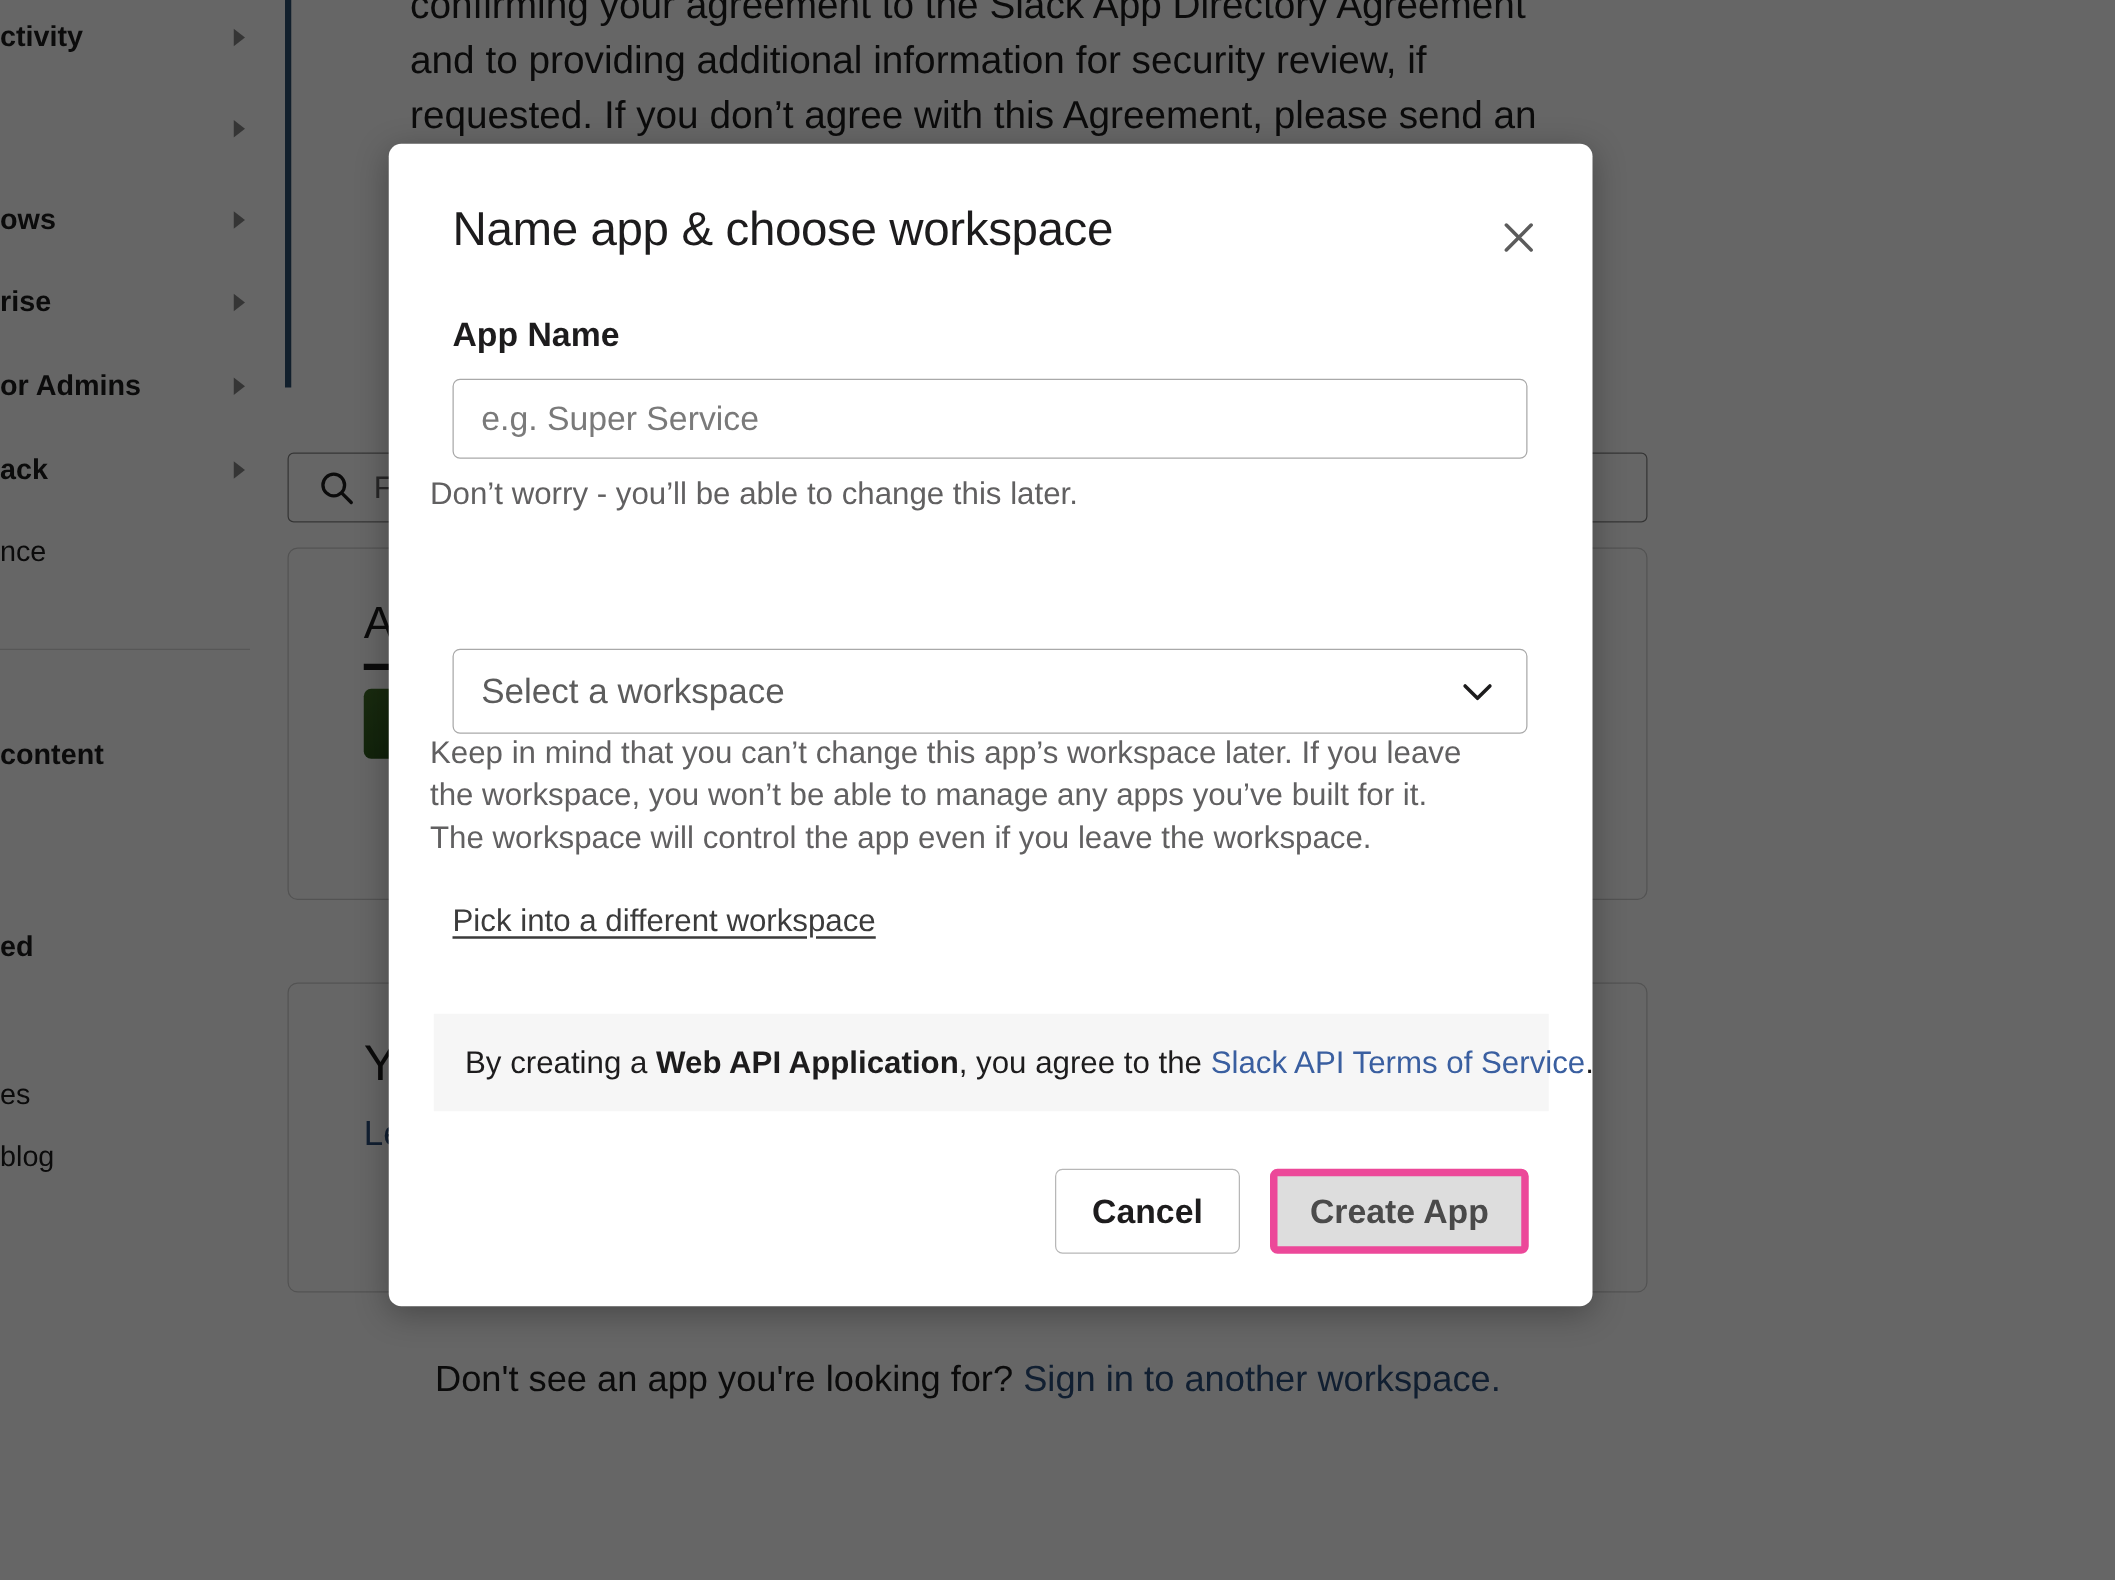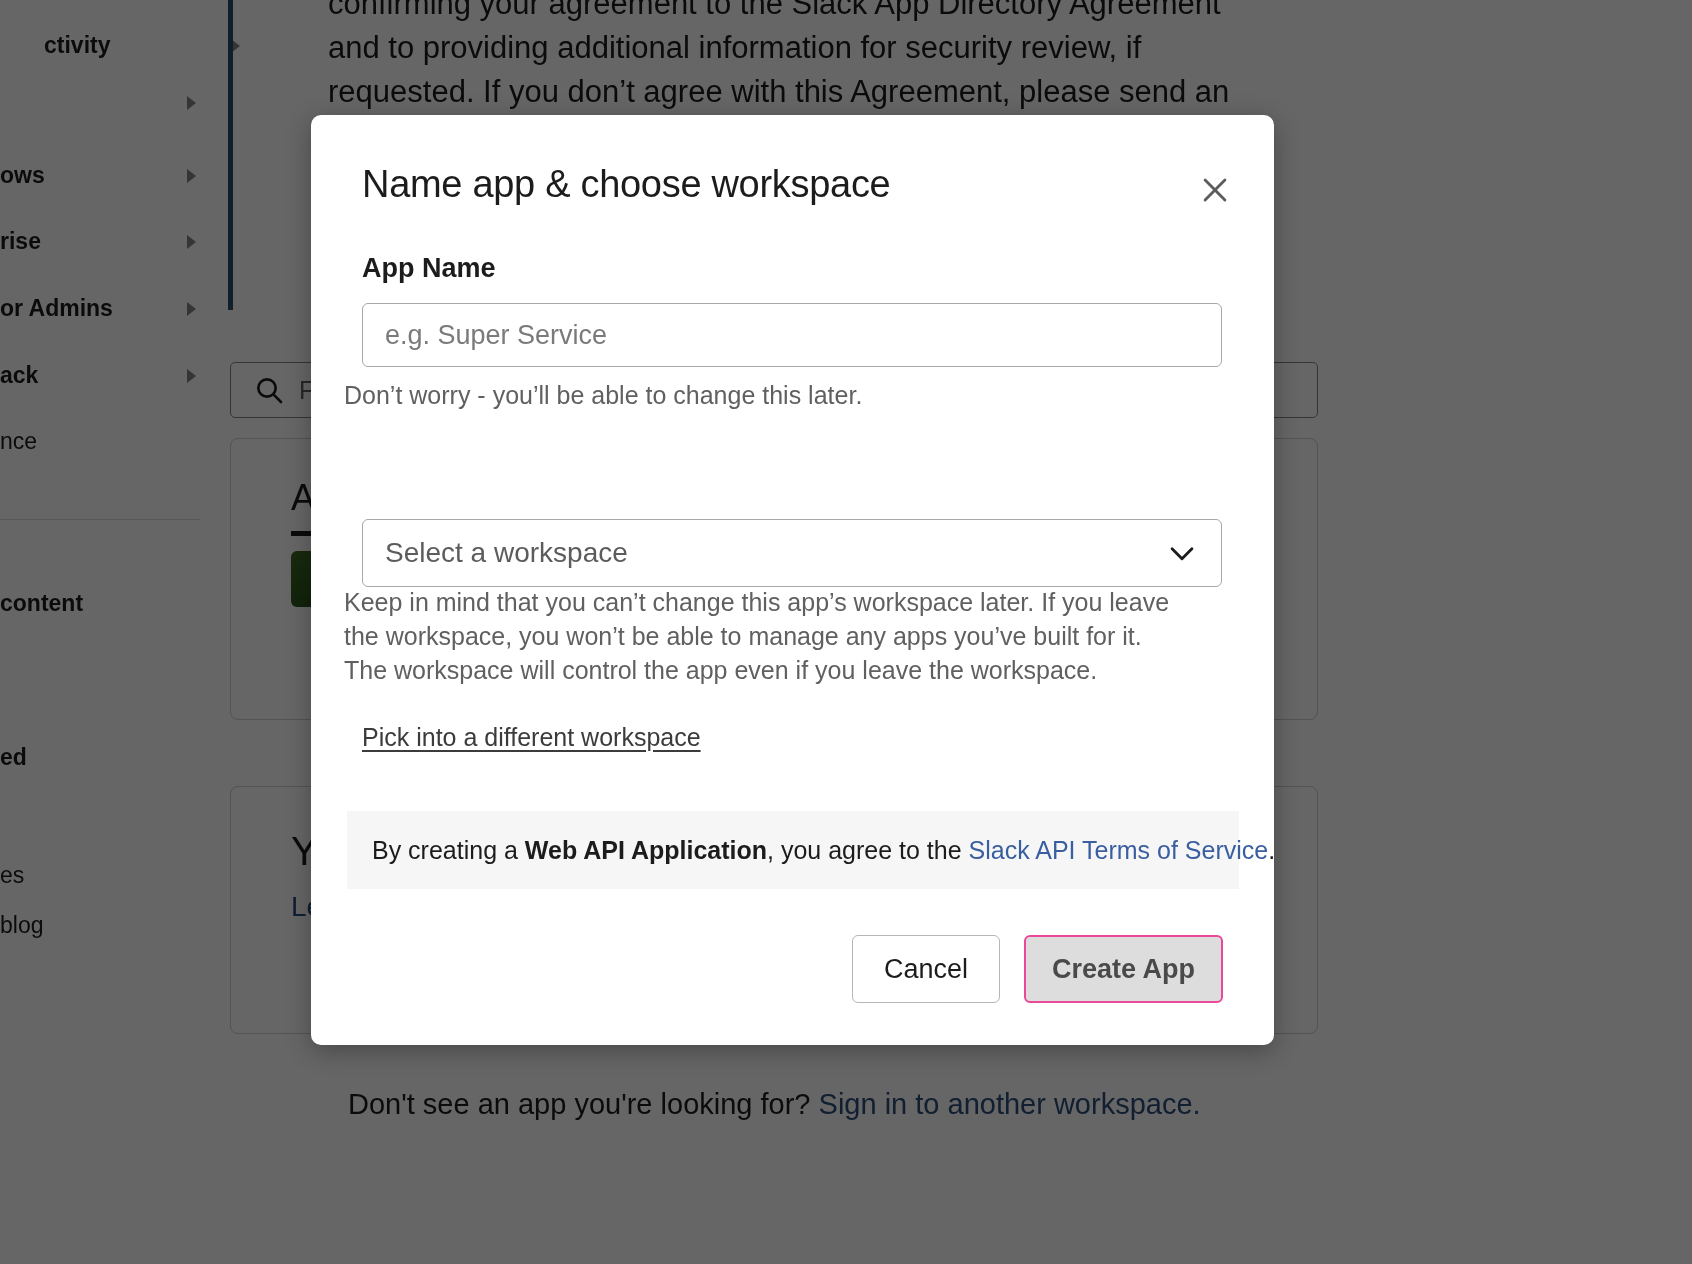--- a/index.html
+++ b/index.html
@@ -257,46 +257,46 @@
     gap: 24px;
   }
   #btn-cancel {
     min-width: 148px; height: 68px;
     padding: 0 26px;
     border: 1px solid #b7b7b7;
     border-radius: 6px;
     background: #ffffff;
     font-family: "Liberation Sans", sans-serif;
     font-size: 27px;
-    font-weight: 400;
+    font-weight: 700;
     color: #1d1c1d;
     cursor: pointer;
   }
   #btn-create-app {
     min-width: 182px; height: 68px;
     padding: 0 26px;
-    border: 2px solid #ec4899;
+    border: 6px solid #ec4899;
     border-radius: 6px;
     background: #dddddd;
     font-family: "Liberation Sans", sans-serif;
     font-size: 27px;
     font-weight: 700;
     color: #4a4a4a;
     cursor: default;
   }
 </style>
 </head>
 <body>
 
 <div id="page-root">
 
   <div id="bg-page">
 
     <div id="bg-sidebar">
-      <div class="nav-row" style="top:32px;margin-left:44px;">
+      <div class="nav-row" style="top:16px;">
         <span class="nav-label">ctivity</span>
         <span class="nav-caret"></span>
       </div>
       <div class="nav-row" style="top:96px;">
         <span class="nav-label"></span>
         <span class="nav-caret"></span>
       </div>
       <div class="nav-row" style="top:162px;">
         <span class="nav-label">ows</span>
         <span class="nav-caret"></span>

